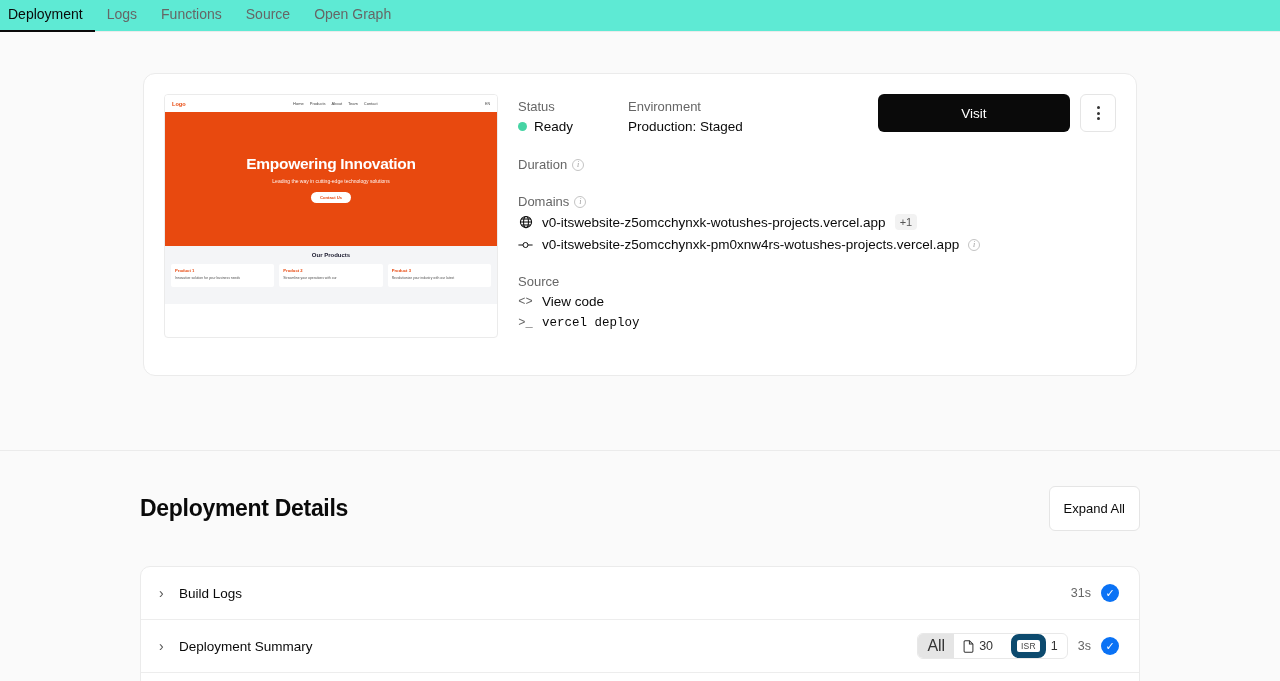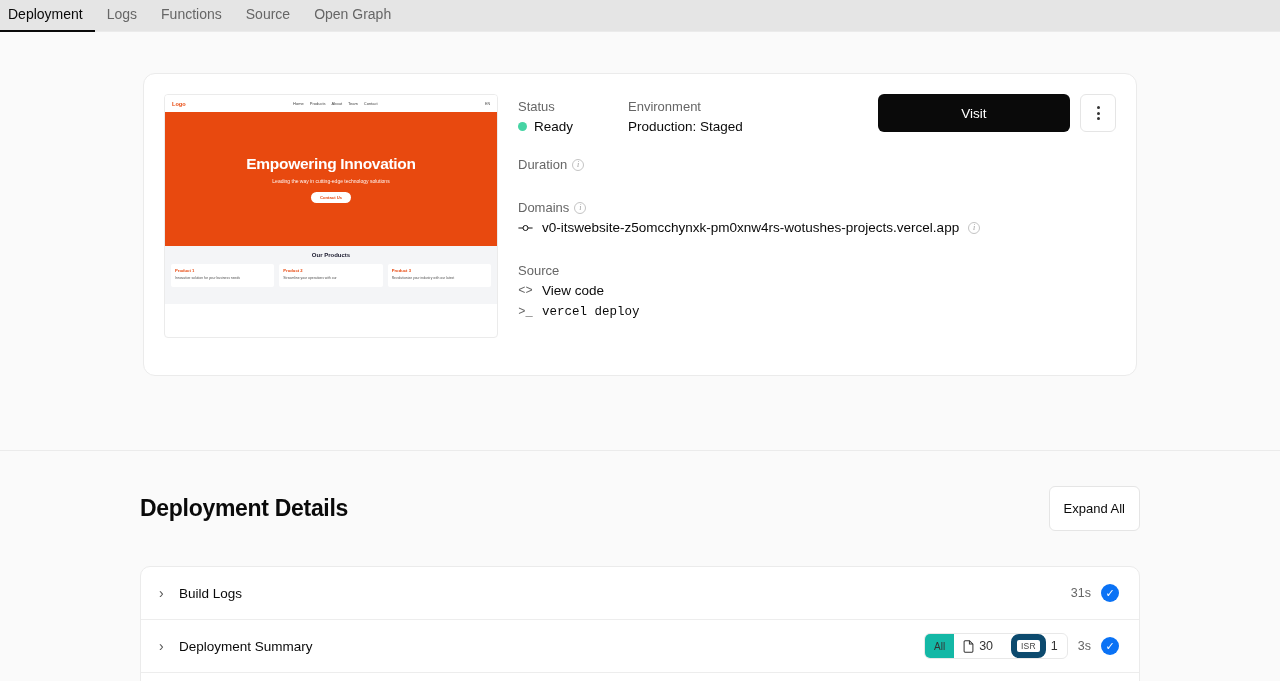--- a/index.html
+++ b/index.html
@@ -7,21 +7,21 @@
     width: 1280px; height: 681px;
     background: #fafafa;
     font-family: "Liberation Sans", sans-serif;
     color: #0a0a0a;
     overflow: hidden;
   }
 
   
   .tabbar {
     height: 32px;
-    background: #e5e5e5;
+    background: #5eead4;
     border-bottom: 1px solid #ebebeb;
     display: flex;
     align-items: flex-end;
     padding-left: 0;
   }
   .tab {
     font-size: 14px;
     color: #666;
     padding: 0 12px 9px 12px;
     cursor: pointer;
@@ -137,21 +137,21 @@
   .dot { width: 9px; height: 9px; border-radius: 50%; background: #46d4a4; }
 
   .info-i {
     width: 12px; height: 12px; border-radius: 50%;
     border: 1px solid #c4c4c4; color: #999;
     font-size: 8px; line-height: 10px; text-align: center;
     font-style: italic; font-family: "Liberation Serif", serif;
     display: inline-block;
   }
 
-  .block { margin-top: 28px; }
+  .block { margin-top: 22px; }
   .block-dur { margin-top: 23px; }
 
   
   .domain-row {
     display: flex; align-items: center; gap: 9px;
     margin-bottom: 7px; font-size: 13.5px;
   }
   .domain-name { color: #0a0a0a; }
   .badge-plus {
     background: #f2f2f2; color: #555;
@@ -235,21 +235,21 @@
     background: #8f8f8f; color: #fff;
     display: flex; align-items: center; justify-content: center;
   }
 
   .sumbadges {
     display: flex; align-items: center; gap: 0;
     border: 1px solid #e8e8e8; border-radius: 6px;
     height: 26px; overflow: hidden;
   }
   .sb-all {
-    background: #14b8a6; font-size: 10px; color: #333;
+    background: #e5e5e5; font-size: 16px; color: #333;
     padding: 0 9px; height: 100%; display: flex; align-items: center;
   }
   .sb-item {
     display: flex; align-items: center; gap: 5px;
     padding: 0 9px; font-size: 12.5px; color: #333;
     height: 100%;
   }
   .isr-pill {
     border: 6px solid #0c4a6e; border-radius: 8px;
     font-size: 8.5px; padding: 1px 4px; color: #444;
@@ -335,20 +335,33 @@
         <div class="meta-label">
           <span>Duration</span>
           <span class="info-i">i</span>
         </div>
       </div>
 
       <div class="block">
         <div class="meta-label">
           <span>Domains</span>
           <span class="info-i">i</span>
+        </div>
+        <div class="domain-row">
+          <span class="icon-sq">
+            <svg width="14" height="14" viewBox="0 0 16 16" fill="none" stroke="#111" stroke-width="1.2">
+              <circle cx="8" cy="8" r="6.4"></circle>
+              <ellipse cx="8" cy="8" rx="2.8" ry="6.4"></ellipse>
+              <line x1="1.7" y1="8" x2="14.3" y2="8"></line>
+              <line x1="2.7" y1="4.6" x2="13.3" y2="4.6"></line>
+              <line x1="2.7" y1="11.4" x2="13.3" y2="11.4"></line>
+            </svg>
+          </span>
+          <span class="domain-name">v0-itswebsite-z5omcchynxk-wotushes-projects.vercel.app</span>
+          <span class="badge-plus">+1</span>
         </div>
         <div class="domain-row">
           <span class="icon-sq">
             <svg width="16" height="14" viewBox="0 0 18 16" fill="none" stroke="#111" stroke-width="1.2">
               <circle cx="9" cy="8" r="3"></circle>
               <line x1="0.5" y1="8" x2="6" y2="8"></line>
               <line x1="12" y1="8" x2="17.5" y2="8"></line>
             </svg>
           </span>
           <span class="domain-name">v0-itswebsite-z5omcchynxk-pm0xnw4rs-wotushes-projects.vercel.app</span>

